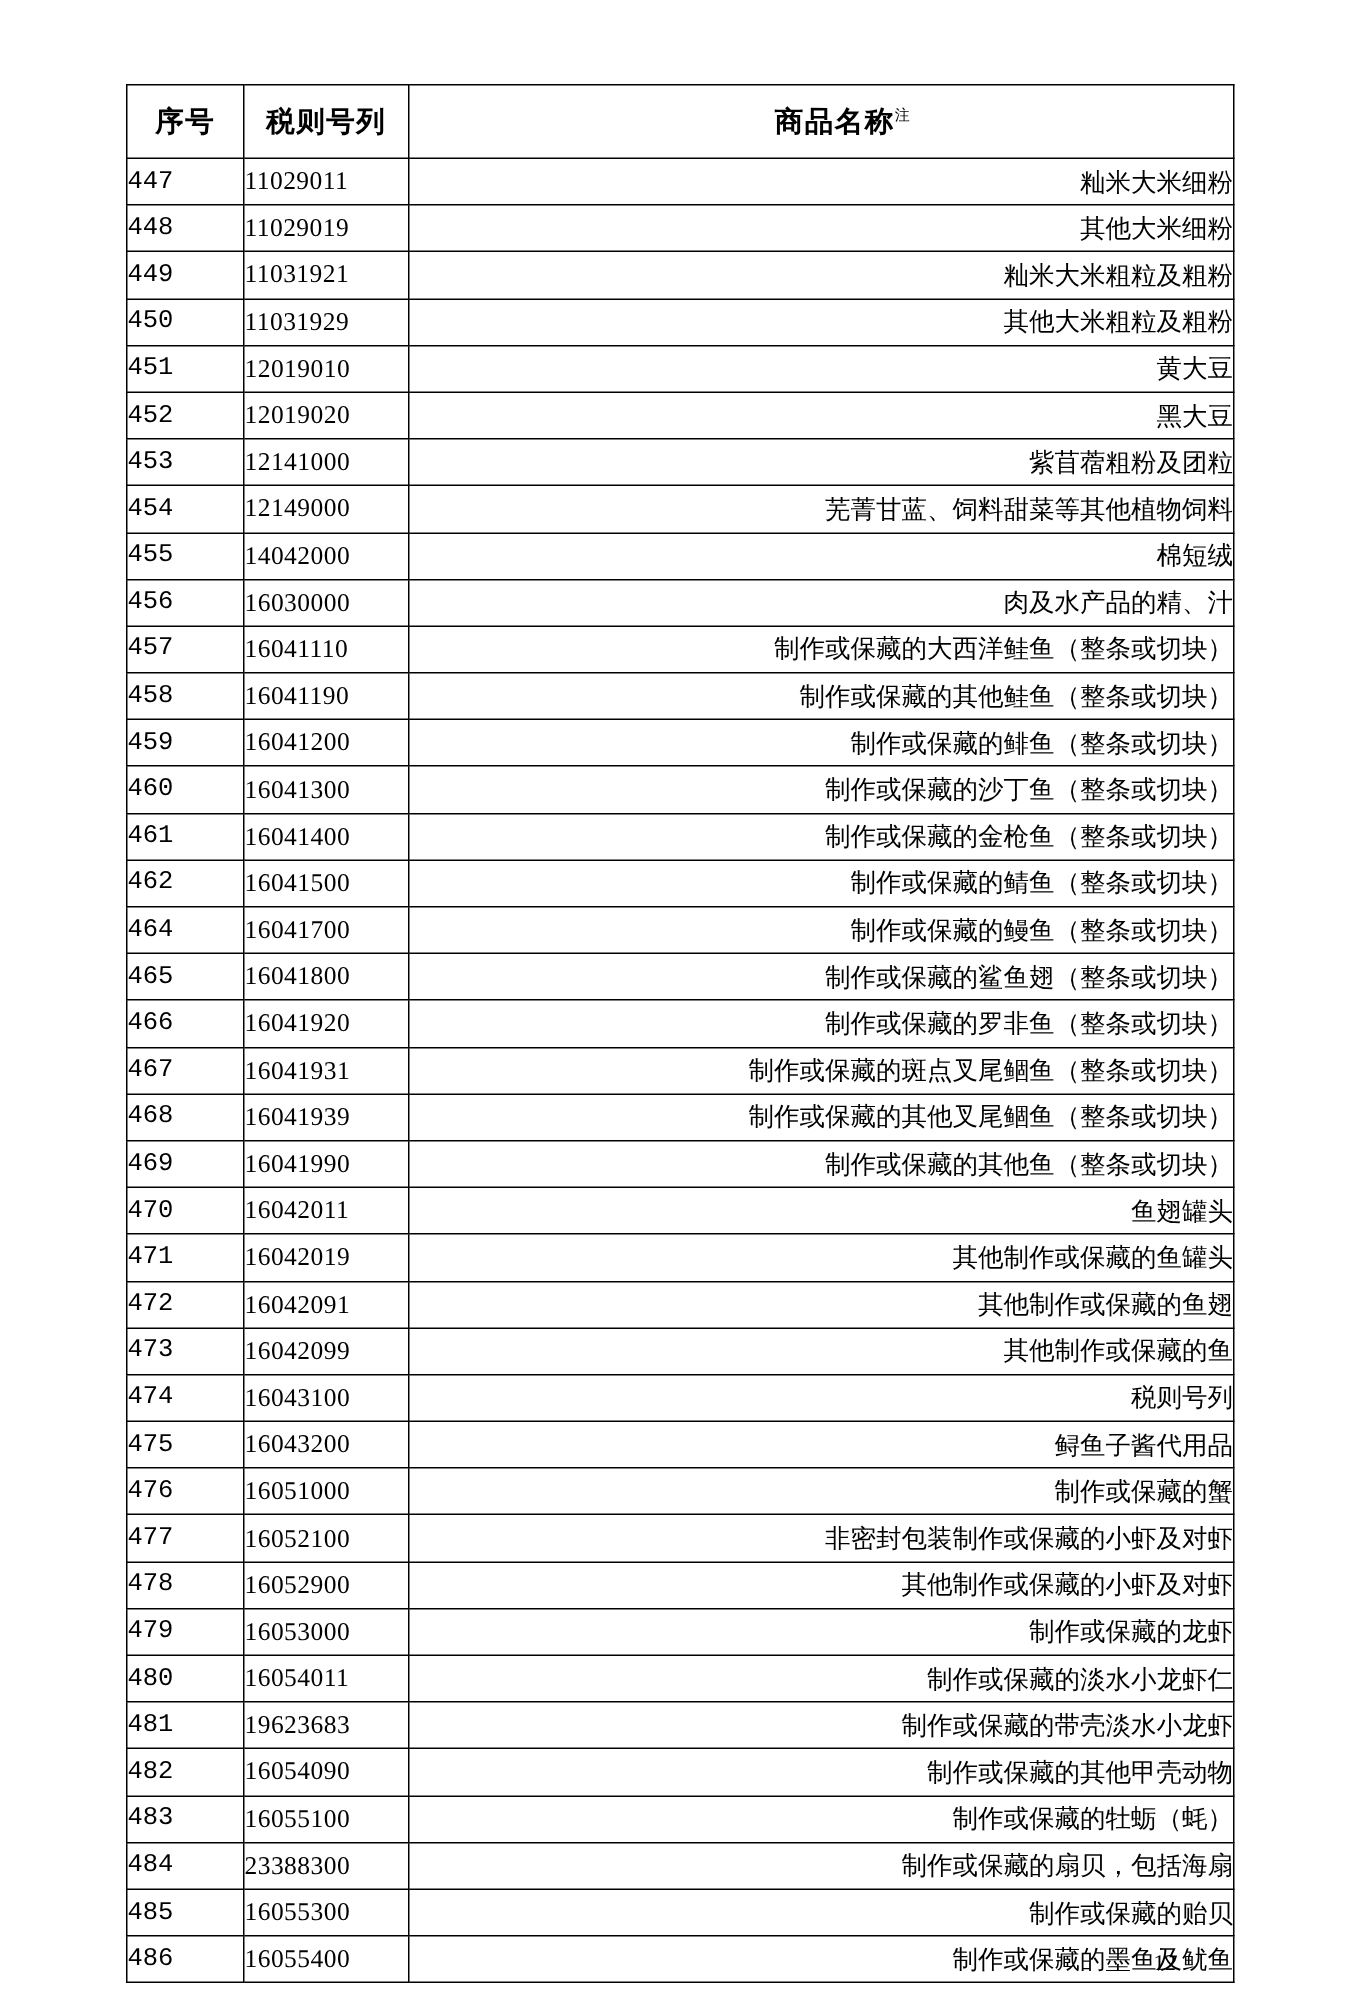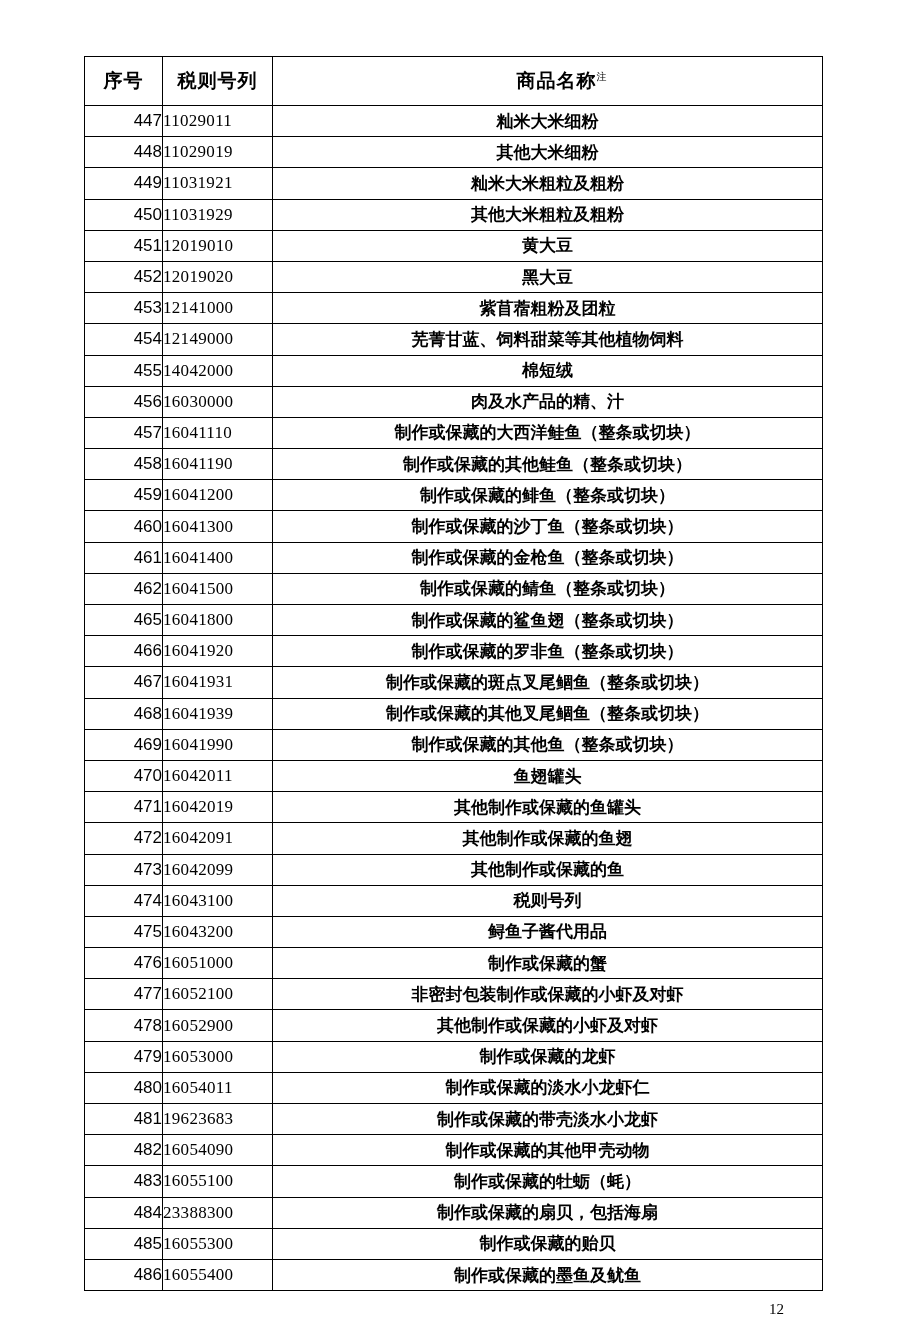--- a/index.html
+++ b/index.html
@@ -51,35 +51,34 @@
     font-size: 10px;
     vertical-align: super;
     font-weight: normal;
     letter-spacing: 0;
   }
   table.tariff tbody td {
     height: 30.2px;
     font-size: 17px;
   }
   td.seq {
-    text-align: right;
-    font-family: Liberation Sans, sans-serif;
+    text-align: left;
+    font-family: Liberation Mono, monospace;
   }
   td.code {
     text-align: left;
     font-family: "Liberation Serif", "DejaVu Serif", serif;
     letter-spacing: 0.3px;
   }
   td.name {
-    text-align: center;
+    text-align: right;
     padding-left: 7px;
     font-family: "Liberation Serif", "DejaVu Serif", serif;
     white-space: nowrap;
     overflow: hidden;
-    font-weight: bold;
   }
   .page-number {
     position: absolute;
     left: 0;
     right: 0;
     bottom: 20px;
     text-align: right;
     font-size: 15px;
     font-family: "Liberation Serif", "DejaVu Serif", serif;
   }
@@ -177,20 +176,25 @@
           <td class="seq">461</td>
           <td class="code">16041400</td>
           <td class="name">制作或保藏的金枪鱼（整条或切块）</td>
         </tr>
         <tr>
           <td class="seq">462</td>
           <td class="code">16041500</td>
           <td class="name">制作或保藏的鲭鱼（整条或切块）</td>
         </tr>
         <tr>
+          <td class="seq">464</td>
+          <td class="code">16041700</td>
+          <td class="name">制作或保藏的鳗鱼（整条或切块）</td>
+        </tr>
+        <tr>
           <td class="seq">465</td>
           <td class="code">16041800</td>
           <td class="name">制作或保藏的鲨鱼翅（整条或切块）</td>
         </tr>
         <tr>
           <td class="seq">466</td>
           <td class="code">16041920</td>
           <td class="name">制作或保藏的罗非鱼（整条或切块）</td>
         </tr>
         <tr>

